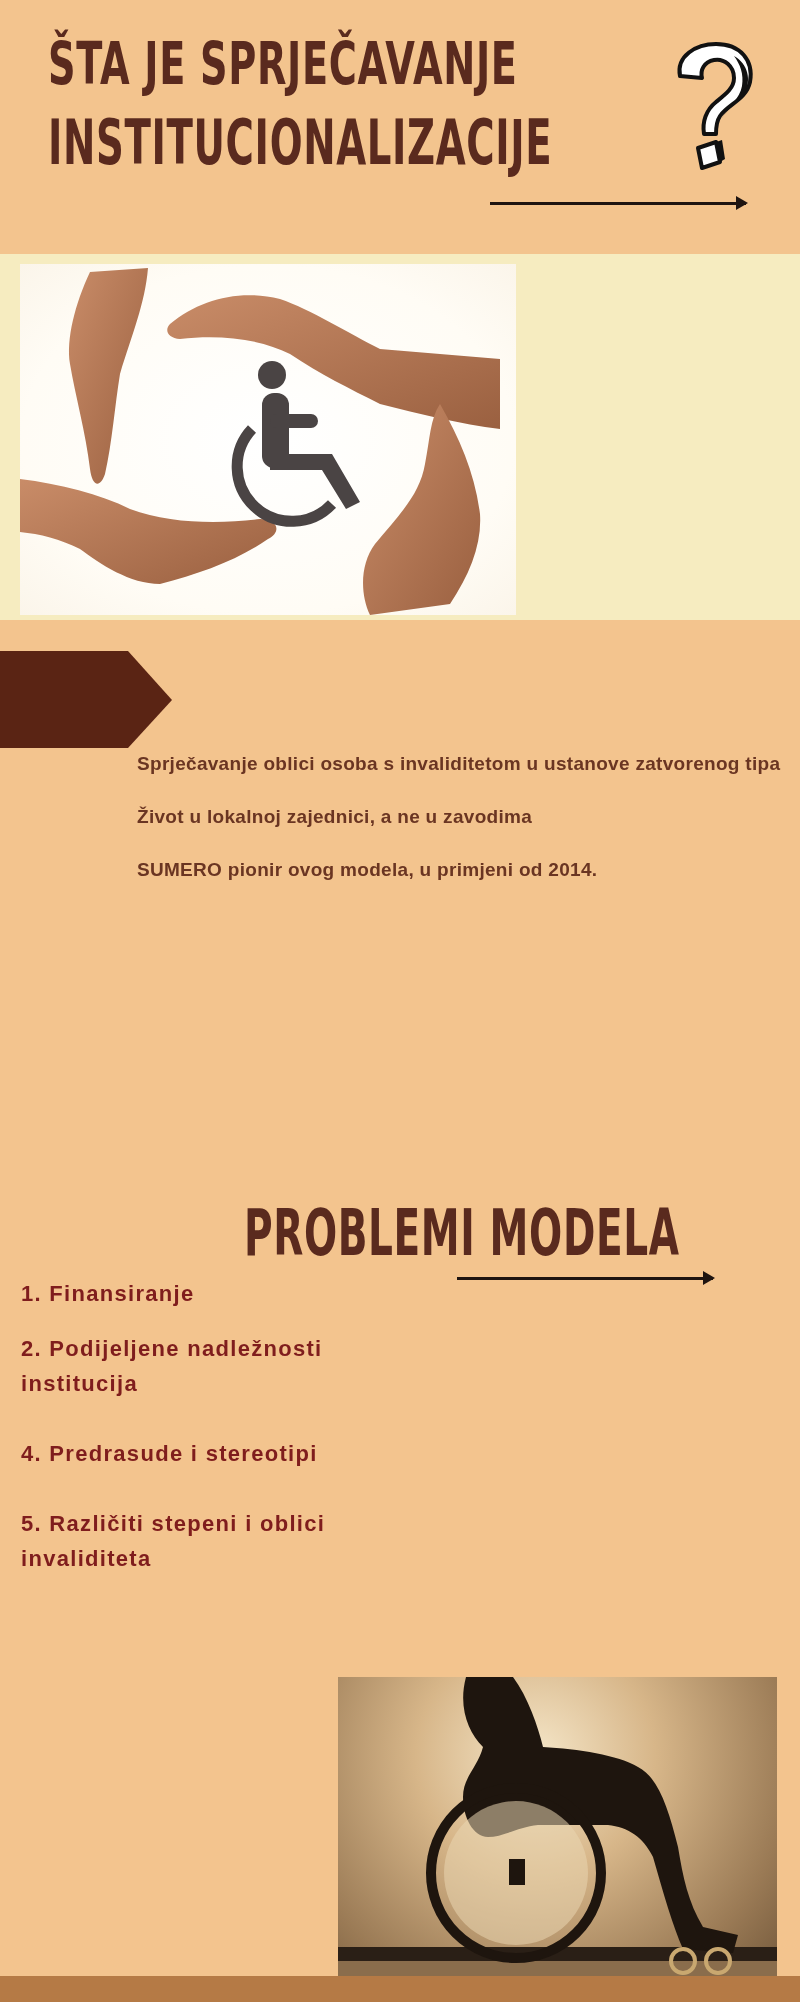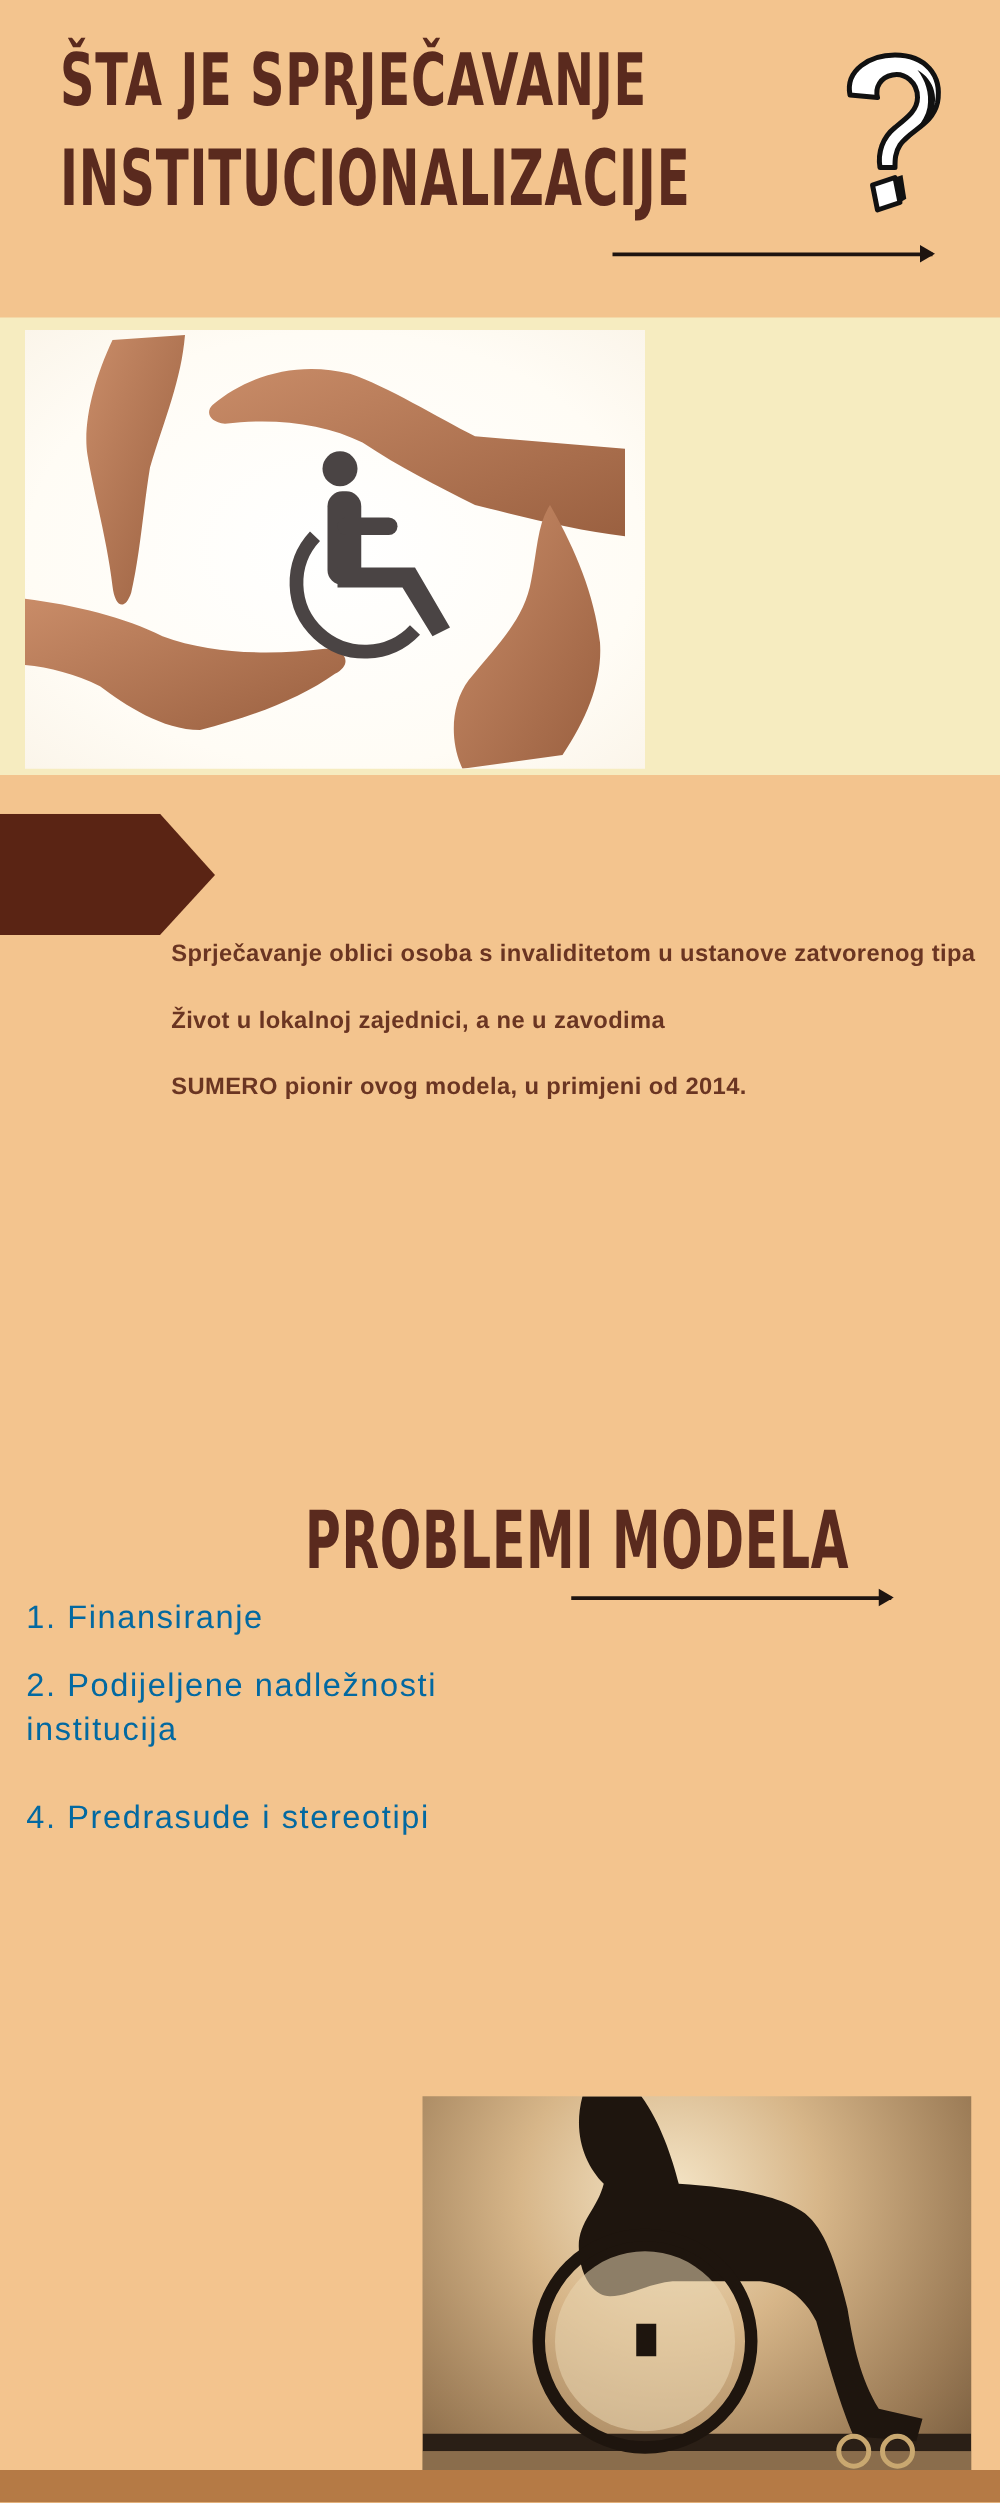--- a/index.html
+++ b/index.html
@@ -11,21 +11,21 @@
   .arrow{position:absolute;height:3px;background:#1e1410;}
   .arrow::after{content:"";position:absolute;right:-2px;top:-6px;border-left:12px solid #1e1410;border-top:7px solid transparent;border-bottom:7px solid transparent;}
   .cream-band{position:absolute;left:0;top:254px;width:800px;height:366px;background:#f6ecc0;}
   .hands-img{position:absolute;left:20px;top:264px;width:496px;height:351px;background:radial-gradient(ellipse at 50% 50%,#ffffff 0%,#fffcf5 70%,#fbf5ea 100%);overflow:hidden;}
   .chevron{position:absolute;left:0;top:651px;width:172px;height:97px;background:#5a2414;clip-path:polygon(0 0,128px 0,172px 49px,128px 97px,0 97px);}
   .bullets{position:absolute;left:137px;top:748px;width:650px;}
   .bullet{margin:0;color:#6a3522;font-weight:bold;font-size:19px;line-height:31px;letter-spacing:0.3px;}
   .bullet + .bullet{margin-top:22px;}
   .section2-title{position:absolute;left:244px;top:1196px;margin:0;font-family:"DejaVu Sans",sans-serif;font-weight:bold;font-size:64px;color:#5a2a1e;white-space:nowrap;transform:scaleX(0.61);transform-origin:left top;letter-spacing:1px;}
   .problems{position:absolute;left:21px;top:1276px;width:420px;margin:0;padding:0;list-style:none;}
-  .problem{color:#0369a1;font-weight:normal;font-size:26px;line-height:35px;letter-spacing:1.3px;}
+  .problem{color:#7f1d1d;font-weight:bold;font-size:22px;line-height:35px;letter-spacing:1.3px;}
   .problem + .problem{margin-top:35px;}
   .photo{position:absolute;left:338px;top:1677px;width:439px;height:316px;overflow:hidden;background:radial-gradient(ellipse at 45% 25%,#f5e6c8 0%,#d7b689 35%,#9a7a55 75%,#6e5438 100%);}
   .bottom-bar{position:absolute;left:0;top:1976px;width:800px;height:26px;background:#b57a45;}
 </style>
 </head>
 <body>
 
 <div>
   <h1 id="t1" class="title-line">ŠTA JE SPRJEČAVANJE</h1>
   <h1 id="t2" class="title-line">INSTITUCIONALIZACIJE</h1>
@@ -74,20 +74,21 @@
   <p class="bullet">SUMERO pionir ovog modela, u primjeni od 2014.</p>
 </div>
 
 <h2 class="section2-title">PROBLEMI MODELA</h2>
 <div class="arrow" style="left:457px;top:1277px;width:256px;"></div>
 
 <ol class="problems">
   <li class="problem">1. Finansiranje</li>
   <li class="problem" style="width:360px;margin-top:20px;">2. Podijeljene nadležnosti institucija</li>
   <li class="problem">4. Predrasude i stereotipi</li>
+  <li class="problem" style="width:390px;">5. Različiti stepeni i oblici invaliditeta</li>
 </ol>
 
 <div class="photo">
   <svg width="439" height="316" viewBox="0 0 439 316">
     <rect x="0" y="270" width="439" height="14" fill="#2a1f16"></rect>
     <rect x="0" y="284" width="439" height="32" fill="#8a6d4c"></rect>
     <path d="M128 0 L175 0 C190 20 200 50 205 70 C240 72 280 78 300 90 C320 100 330 130 340 170 C345 200 350 225 365 250 L400 258 L395 276 L345 272 C335 250 325 215 315 180 C305 160 290 150 270 148 L200 148 C180 150 165 160 150 160 C135 160 125 140 125 120 C125 100 140 90 145 70 C130 55 120 30 128 0 Z" fill="#1e150e"></path>
     <circle cx="178" cy="196" r="85" fill="none" stroke="#1e150e" stroke-width="10"></circle>
     <circle cx="178" cy="196" r="72" fill="#ead6b0" opacity="0.55"></circle>
     <rect x="171" y="182" width="16" height="26" fill="#1e150e"></rect>

